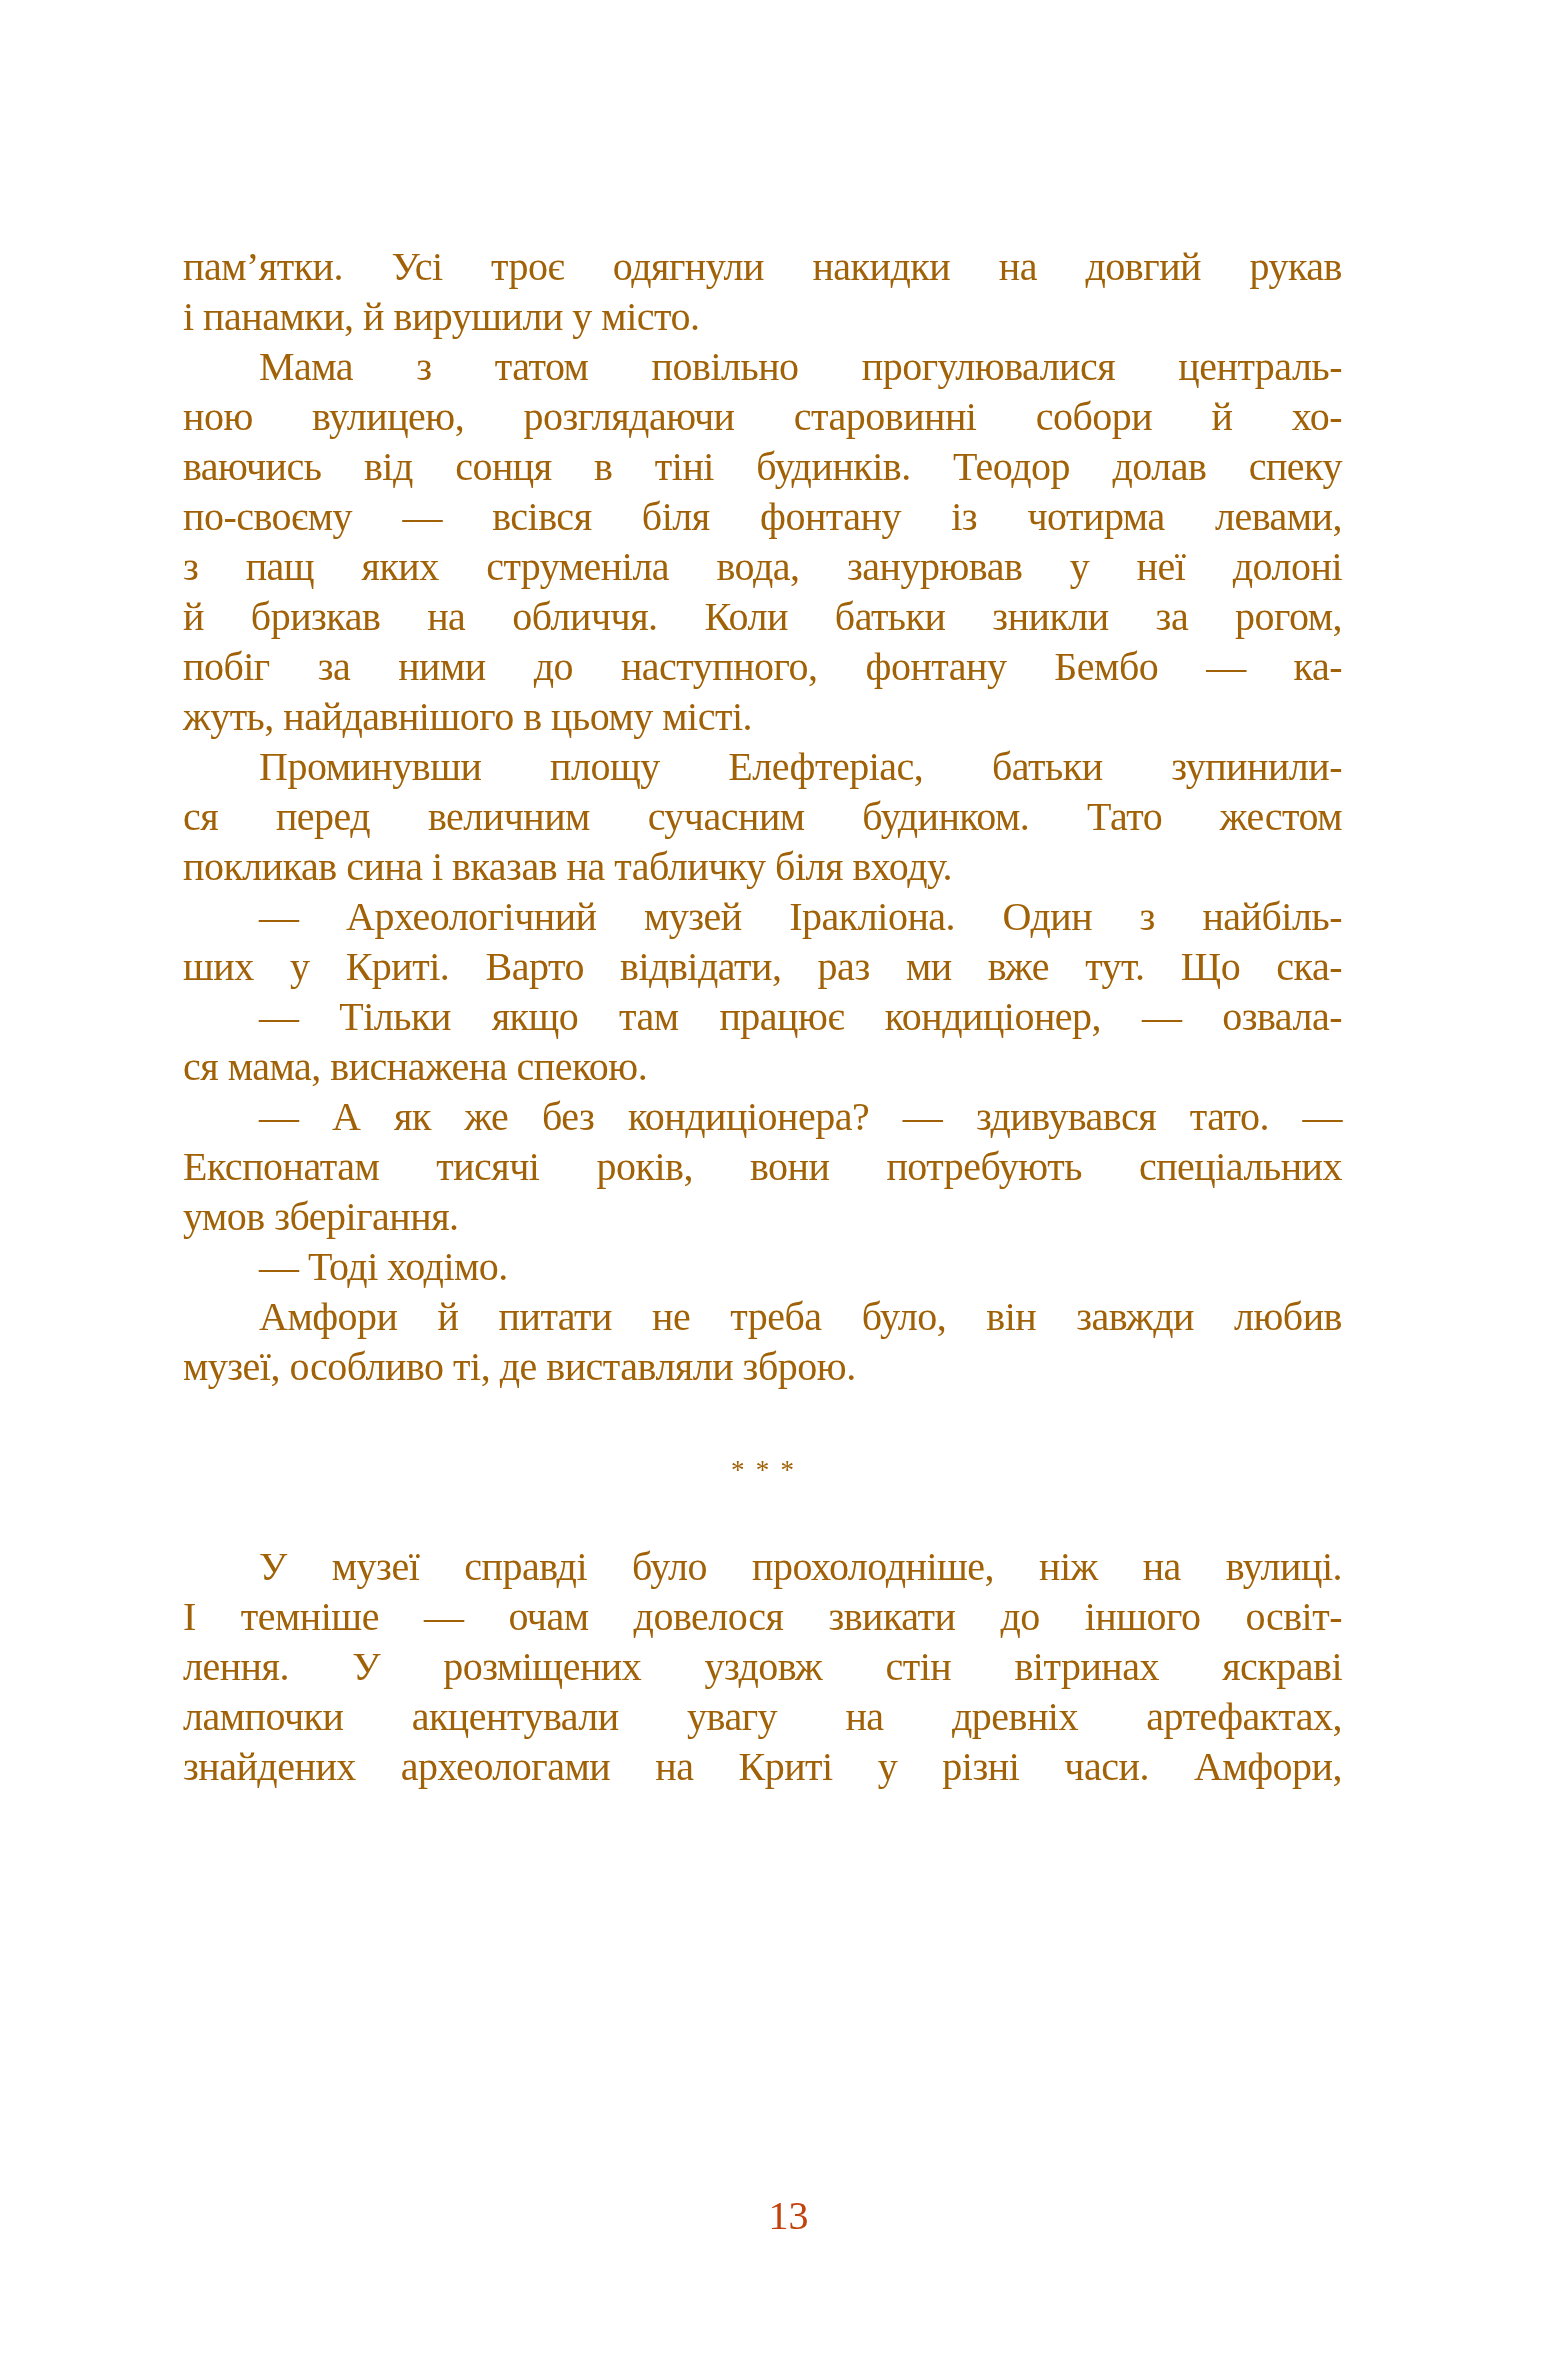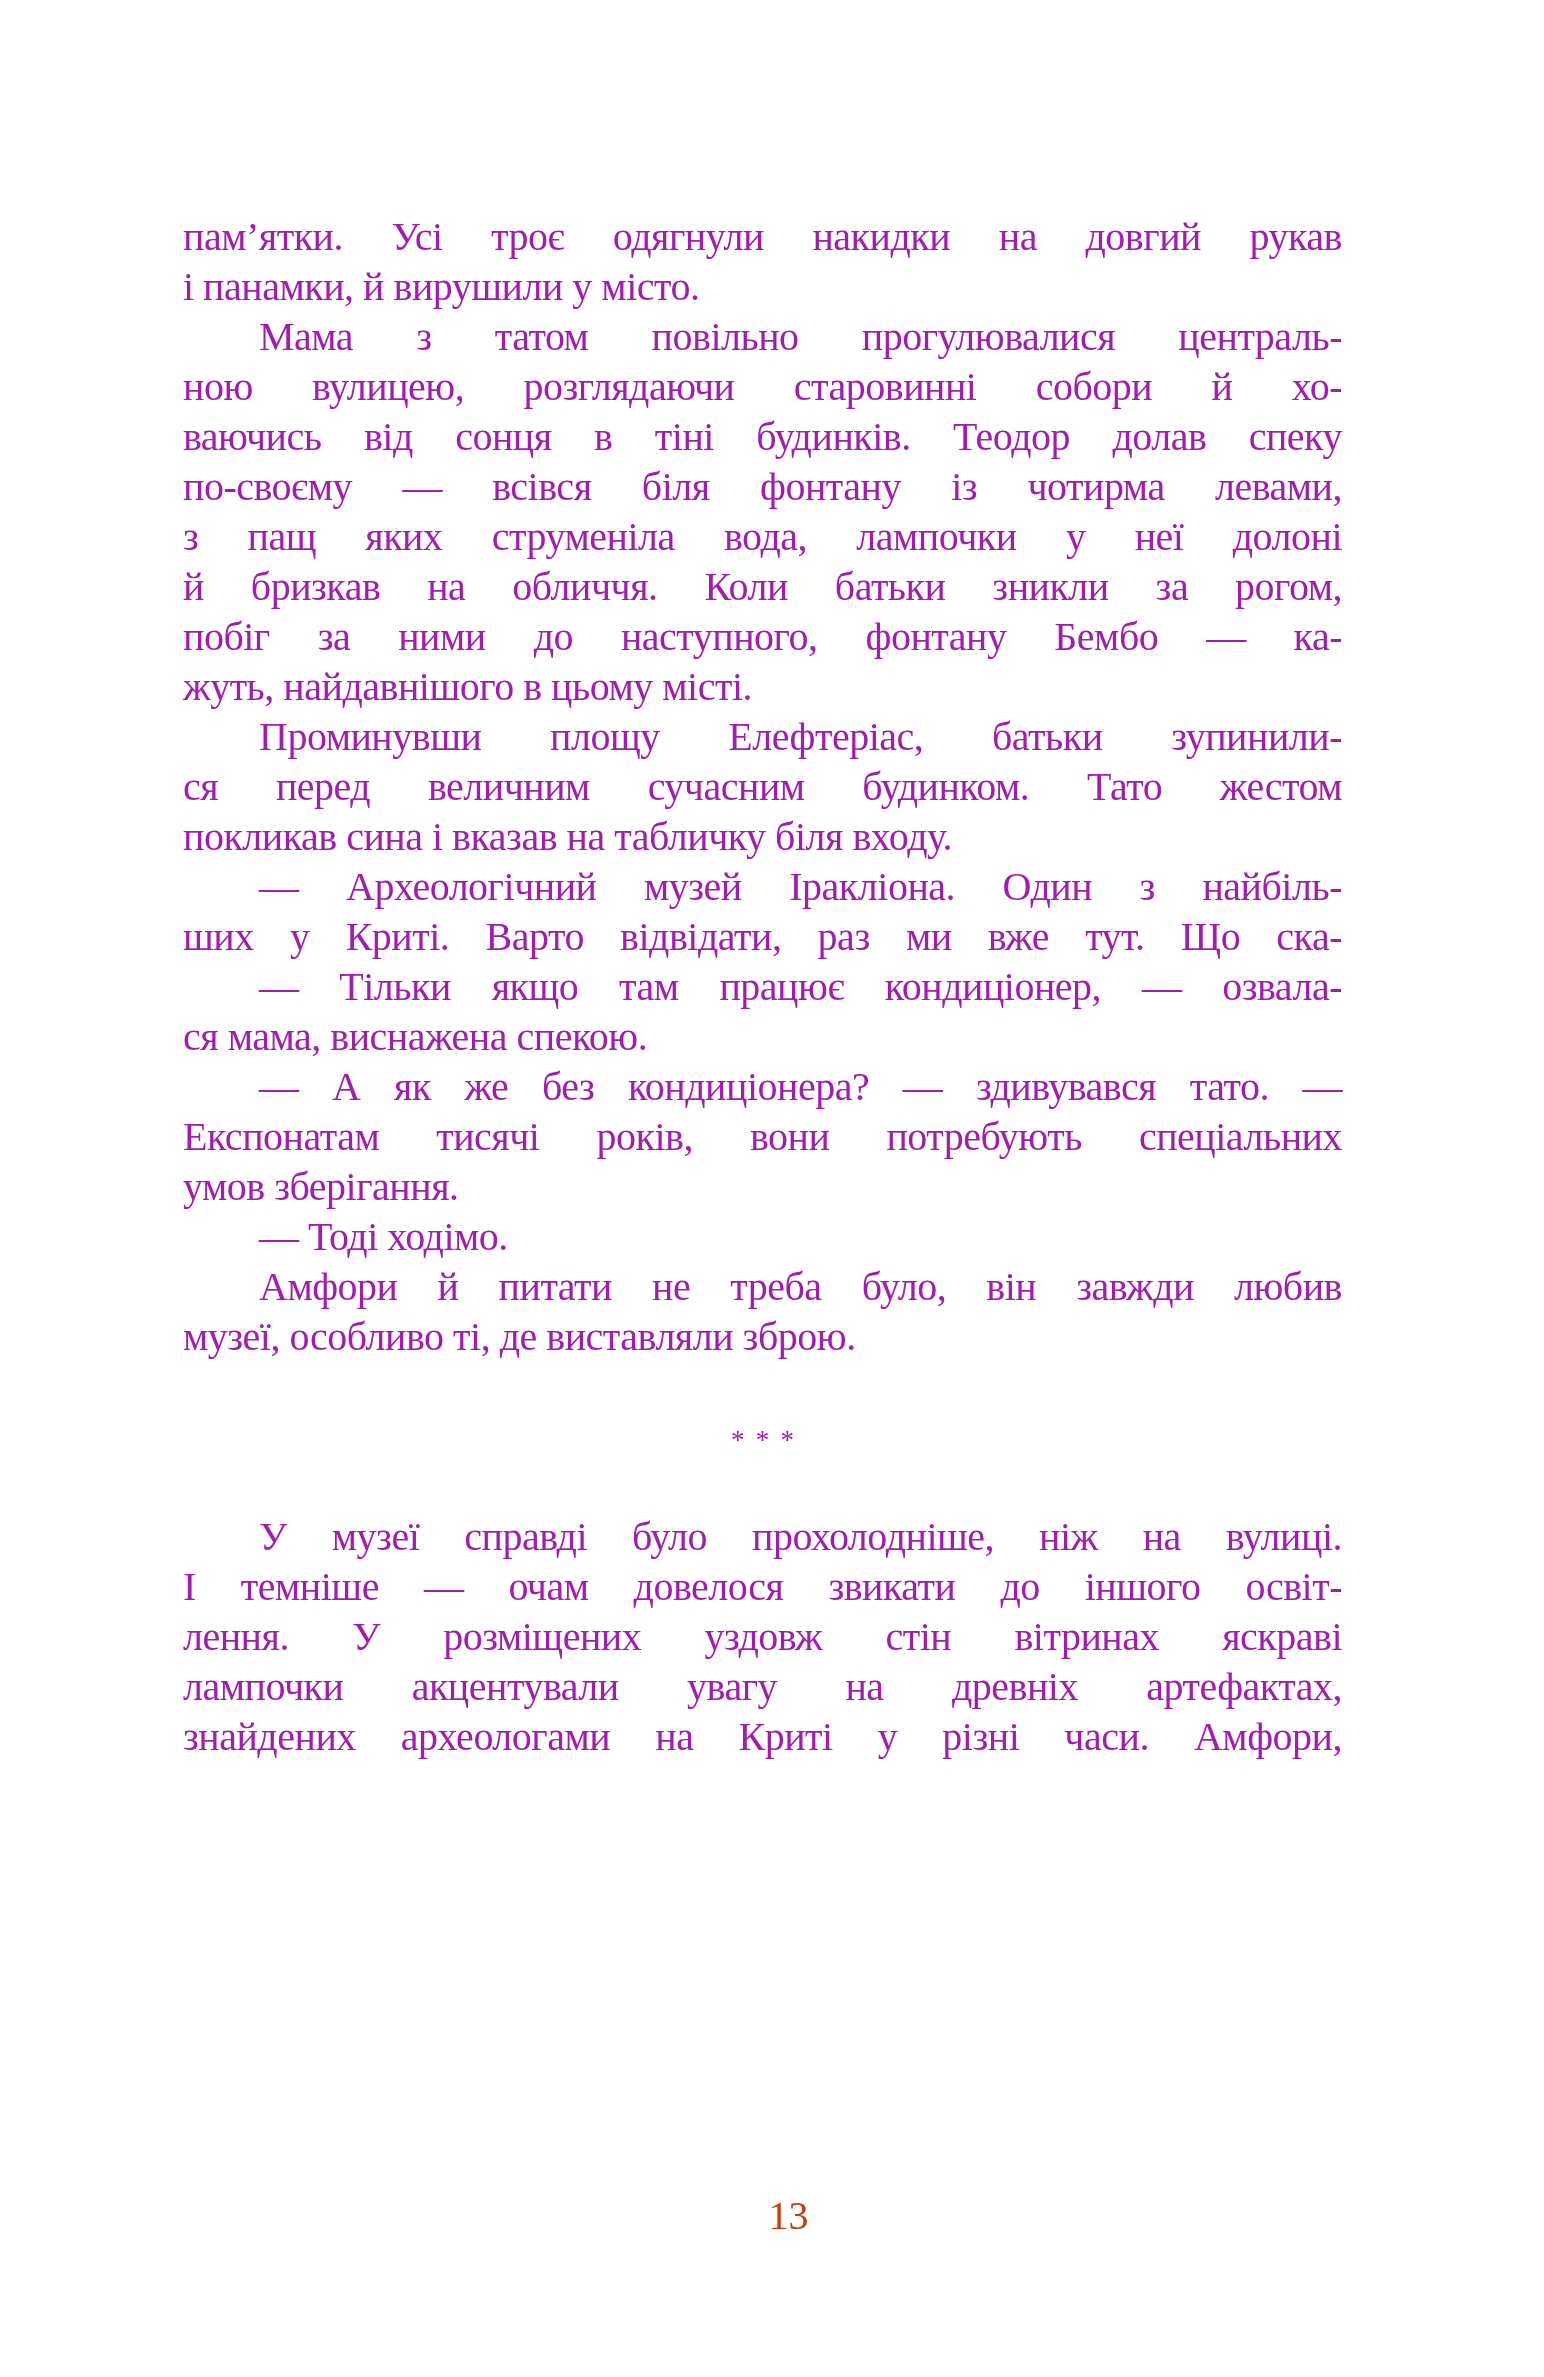--- a/index.html
+++ b/index.html
@@ -9,23 +9,23 @@
     }
     body {
       width: 1545px;
       height: 2377px;
       position: relative;
       overflow: hidden;
     }
     .page {
       position: absolute;
       left: 183px;
-      top: 212px;
+      top: 242px;
       width: 1159px;
-      color: #a21caf;
+      color: #a16207;
       font-family: "Liberation Serif", "DejaVu Serif", serif;
       font-size: 40px;
       line-height: 50px;
     }
     .line {
       display: block;
       white-space: nowrap;
       text-align: justify;
       text-align-last: justify;
       height: 50px;
@@ -71,21 +71,21 @@
   <div class="para">
     <span class="line">пам’ятки. Усі троє одягнули накидки на довгий рукав</span>
     <span class="line last">і панамки, й вирушили у місто.</span>
   </div>
 
   <div class="para">
     <span class="line indent">Мама з татом повільно прогулювалися централь-</span>
     <span class="line">ною вулицею, розглядаючи старовинні собори й хо-</span>
     <span class="line">ваючись від сонця в тіні будинків. Теодор долав спеку</span>
     <span class="line">по-своєму — всівся біля фонтану із чотирма левами,</span>
-    <span class="line">з пащ яких струменіла вода, лампочки у неї долоні</span>
+    <span class="line">з пащ яких струменіла вода, занурював у неї долоні</span>
     <span class="line">й бризкав на обличчя. Коли батьки зникли за рогом,</span>
     <span class="line">побіг за ними до наступного, фонтану Бембо — ка-</span>
     <span class="line last">жуть, найдавнішого в цьому місті.</span>
   </div>
 
   <div class="para">
     <span class="line indent">Проминувши площу Елефтеріас, батьки зупинили-</span>
     <span class="line">ся перед величним сучасним будинком. Тато жестом</span>
     <span class="line last">покликав сина і вказав на табличку біля входу.</span>
   </div>

